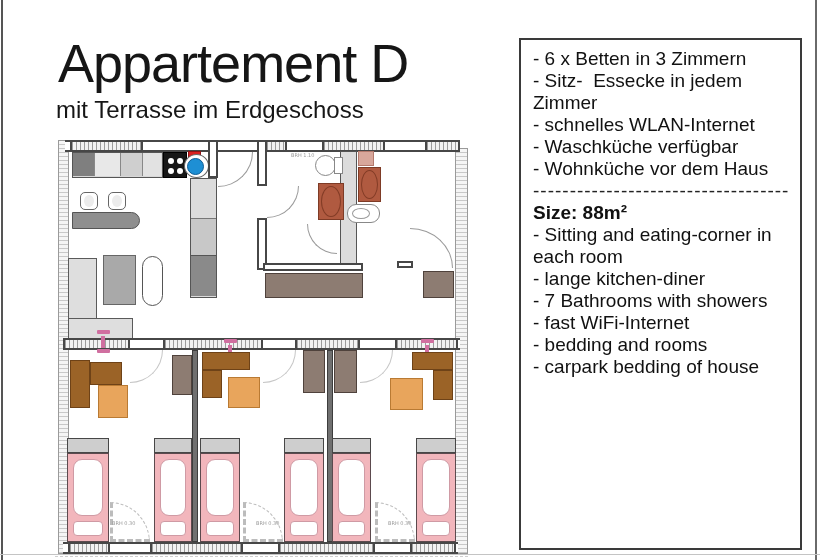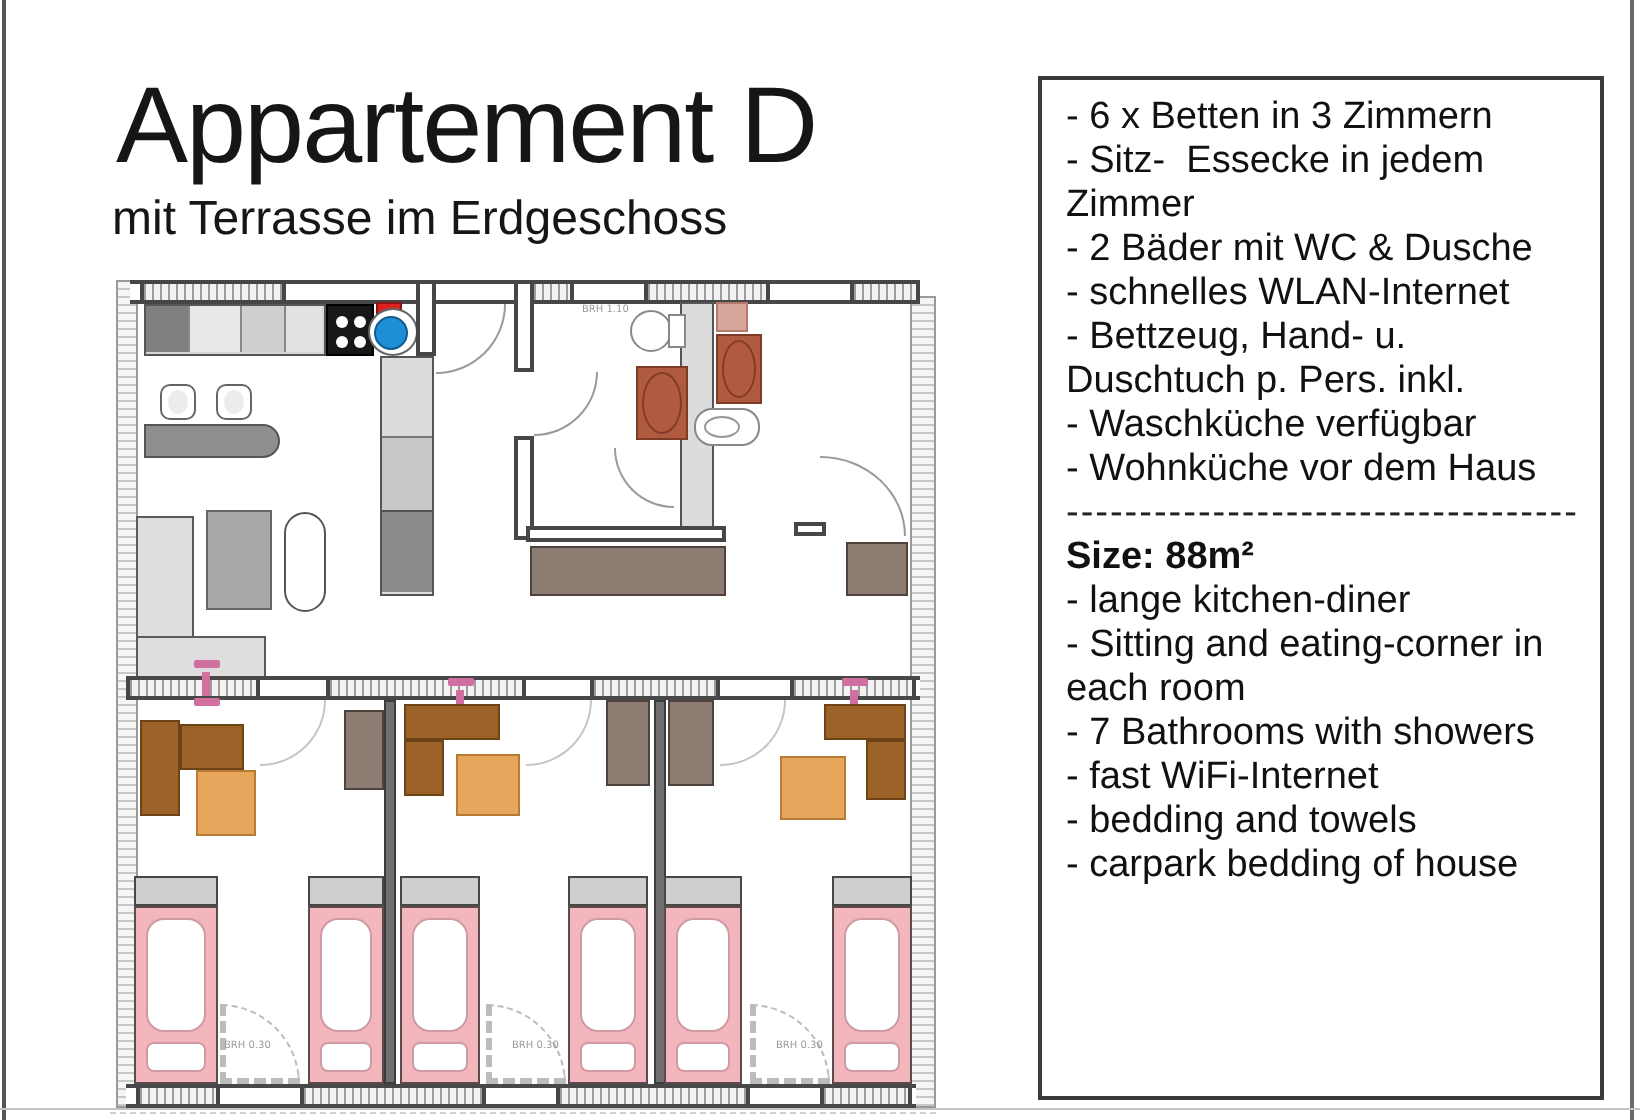--- a/index.html
+++ b/index.html
@@ -60,34 +60,32 @@
   <div class="abs" style="left:815px;top:0;width:2px;height:560px;background:#6a6a6a;"></div>
   <div class="abs" style="left:0;top:554px;width:820px;height:1px;background:#c4c4c4;"></div>
 
   <div class="abs subtitle" style="left:56px;top:96px;">mit Terrasse im Erdgeschoss</div>
   <div class="abs title" style="left:58px;top:32px;">Appartement D</div>
 
   <div class="abs info" style="left:519px;top:38px;width:283px;height:512px;">
     <div>
         <div class="line">- 6 x Betten in 3 Zimmern</div>
         <div class="line">- Sitz-  Essecke in jedem Zimmer</div>
-        <div class="line">- 2 Bäder mit WC &amp; Dusche</div>
         <div class="line">- schnelles WLAN-Internet</div>
-        <div class="line">- Bettzeug, Hand- u. Duschtuch p. Pers. inkl.</div>
         <div class="line">- Waschküche verfügbar</div>
         <div class="line">- Wohnküche vor dem Haus</div>
       </div>
     <div class="sep">--------------------------------------------------</div>
     <div class="h">Size: 88m²</div>
     <div>
+        <div class="line">- Sitting and eating-corner in each room</div>
         <div class="line">- lange kitchen-diner</div>
-        <div class="line">- Sitting and eating-corner in each room</div>
         <div class="line">- 7 Bathrooms with showers</div>
         <div class="line">- fast WiFi-Internet</div>
-        <div class="line">- bedding and towels</div>
+        <div class="line">- bedding and rooms</div>
         <div class="line">- carpark bedding of house</div>
       </div>
   </div>
 
   <div class="abs" style="left:55px;top:140px;width:415px;height:420px;">
 
     <div class="abs hatch" style="left:3px;top:0;width:11px;height:414px;"></div>
     <div class="abs hatch" style="left:400px;top:8px;width:13px;height:406px;background:repeating-linear-gradient(0deg,#c8c8c8 0 1px,#f5f5f5 1px 4px);"></div>
 
     <div class="abs band" style="left:10px;top:0;width:395px;height:12px;">

